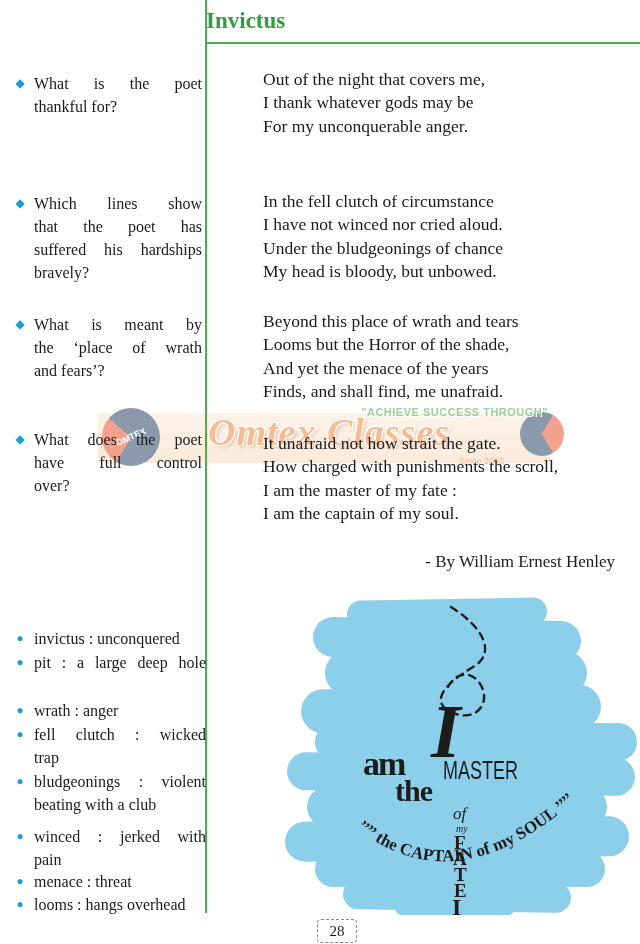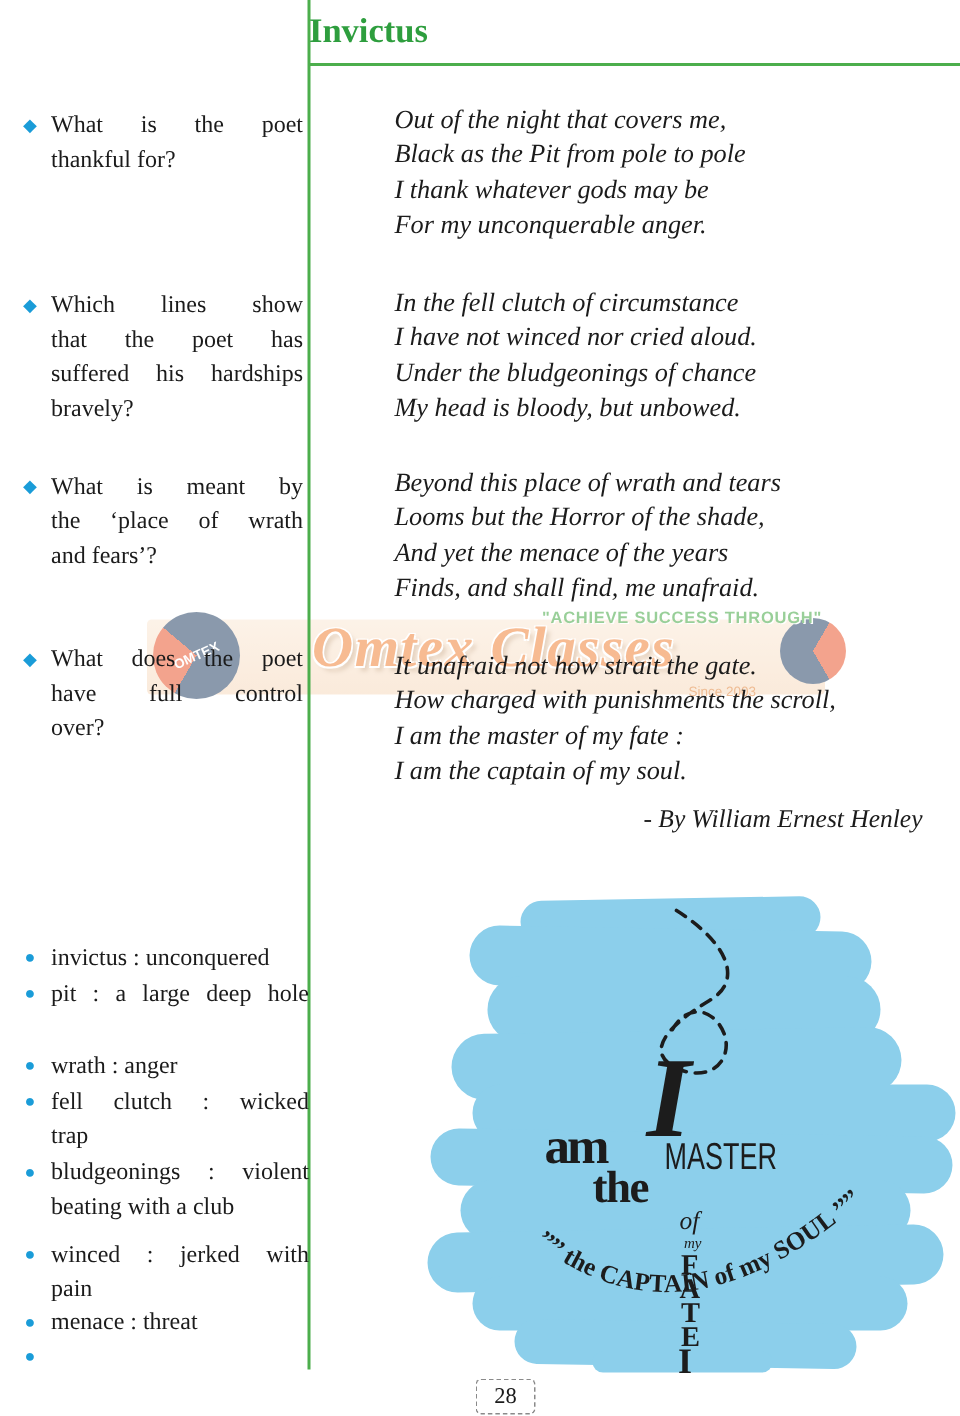--- a/index.html
+++ b/index.html
@@ -16,22 +16,22 @@
   .q{position:absolute;left:12px;width:190px;display:flex;gap:6px;z-index:4;}
   .q .bullet{color:#1a9cd8;font-size:12px;line-height:23px;flex:0 0 16px;text-align:center;}
   .q .qlines{flex:1;font-size:16px;line-height:23px;}
   .jline{text-align:justify;text-align-last:justify;}
   .jline.last{text-align-last:left;}
   
   .g{position:absolute;left:14px;width:192px;display:flex;gap:8px;z-index:4;}
   .g .bullet{color:#1a9cd8;font-size:12px;line-height:23px;flex:0 0 12px;text-align:center;}
   .g .glines{flex:1;font-size:16px;line-height:23px;}
   
-  .stanza{position:absolute;left:263px;z-index:4;font-size:17.5px;line-height:23.4px;font-style:italic;}
-  .attribution{position:absolute;right:25px;top:536px;font-style:italic;font-size:17px;z-index:4;}
+  .stanza{position:absolute;left:263px;z-index:4;font-size:17.5px;line-height:23.4px;}
+  .attribution{position:absolute;right:25px;top:552px;font-size:17px;z-index:4;}
   
   .watermark{position:absolute;left:98px;top:406px;width:452px;height:64px;opacity:.5;z-index:1;overflow:visible;}
   .wm-strip{position:absolute;left:0;top:7px;width:452px;height:50px;background:linear-gradient(#fbe7d2,#f7d7b8);border-radius:3px;}
   .wm-badge{position:absolute;left:4px;top:2px;width:58px;height:58px;border-radius:50%;
     background:conic-gradient(from 210deg,#e8491d 0 100deg,#17365c 100deg 360deg);
     display:flex;align-items:center;justify-content:center;}
   .wm-badge span{color:#fff;font-family:"Liberation Sans",sans-serif;font-weight:bold;font-size:9px;transform:rotate(-24deg);}
   .wm-badge2{position:absolute;right:-14px;top:6px;width:44px;height:44px;border-radius:50%;
     background:conic-gradient(from 30deg,#e8491d 0 120deg,#17365c 120deg 360deg);}
   .wm-text{position:absolute;left:110px;top:4px;font-size:38px;font-weight:bold;font-style:italic;
@@ -83,21 +83,20 @@
   <span class="bullet">◆</span>
   <div class="qlines">
     <div class="jline">What does the poet</div>
     <div class="jline">have full control</div>
     <div class="jline last">over?</div>
   </div>
 </div>
 
 <div class="stanza" style="top:68px">
   <div>Out of the night that covers me,</div>
-  <div>Black as the Pit from pole to pole</div>
   <div>I thank whatever gods may be</div>
   <div>For my unconquerable anger.</div>
 </div>
 <div class="stanza" style="top:190px">
   <div>In the fell clutch of circumstance</div>
   <div>I have not winced nor cried aloud.</div>
   <div>Under the bludgeonings of chance</div>
   <div>My head is bloody, but unbowed.</div>
 </div>
 <div class="stanza" style="top:310px">
@@ -165,20 +164,23 @@
   </div>
 </div>
 <div class="g" style="top:870px">
   <span class="bullet">●</span>
   <div class="glines">
     <div class="jline last">menace :  threat</div>
   </div>
 </div>
 <div class="g" style="top:893px">
   <span class="bullet">●</span>
+  <div class="glines">
+    <div class="jline last">looms : hangs overhead</div>
+  </div>
 </div>
 
 <div class="blob">
   <div class="s" style="left:62px;top:4px;width:200px;height:28px;border-radius:16px;transform:rotate(-1deg)"></div>
   <div class="s" style="left:28px;top:24px;width:268px;height:40px;border-radius:20px;transform:rotate(1deg)"></div>
   <div class="s" style="left:40px;top:56px;width:262px;height:44px;border-radius:22px"></div>
   <div class="s" style="left:16px;top:92px;width:300px;height:44px;border-radius:22px;transform:rotate(-1deg)"></div>
   <div class="s" style="left:30px;top:128px;width:322px;height:38px;border-radius:19px"></div>
   <div class="s" style="left:2px;top:160px;width:348px;height:38px;border-radius:19px;transform:rotate(1deg)"></div>
   <div class="s" style="left:22px;top:192px;width:300px;height:40px;border-radius:20px"></div>

